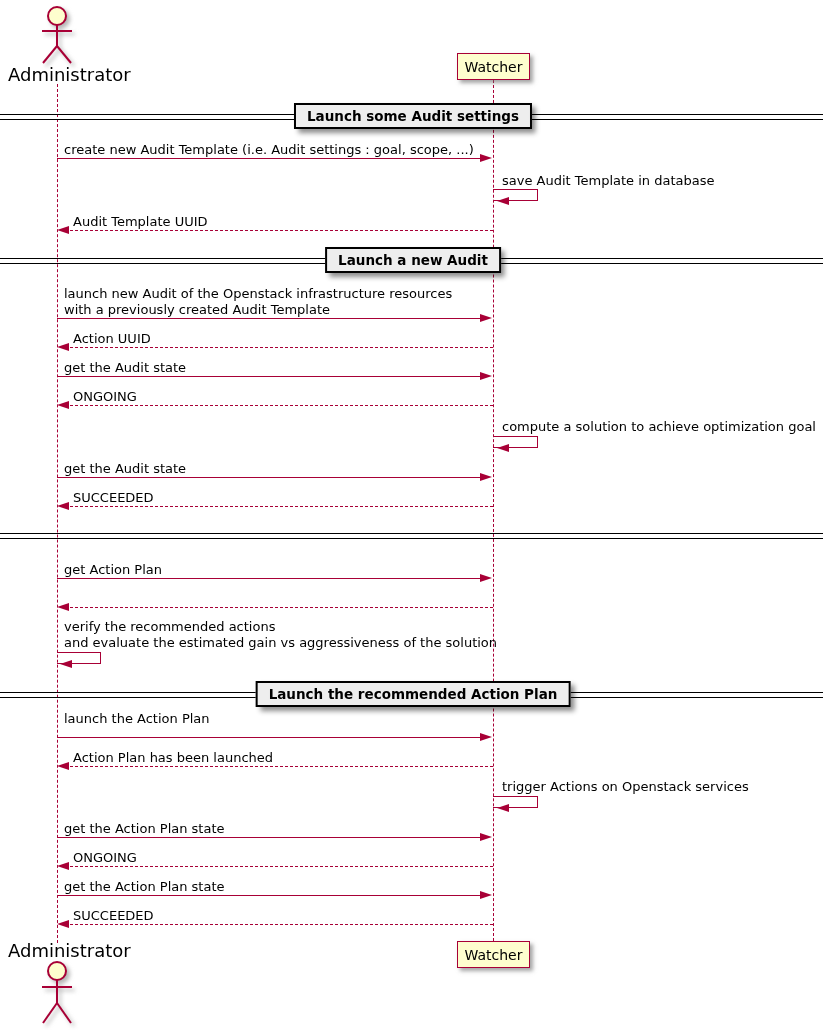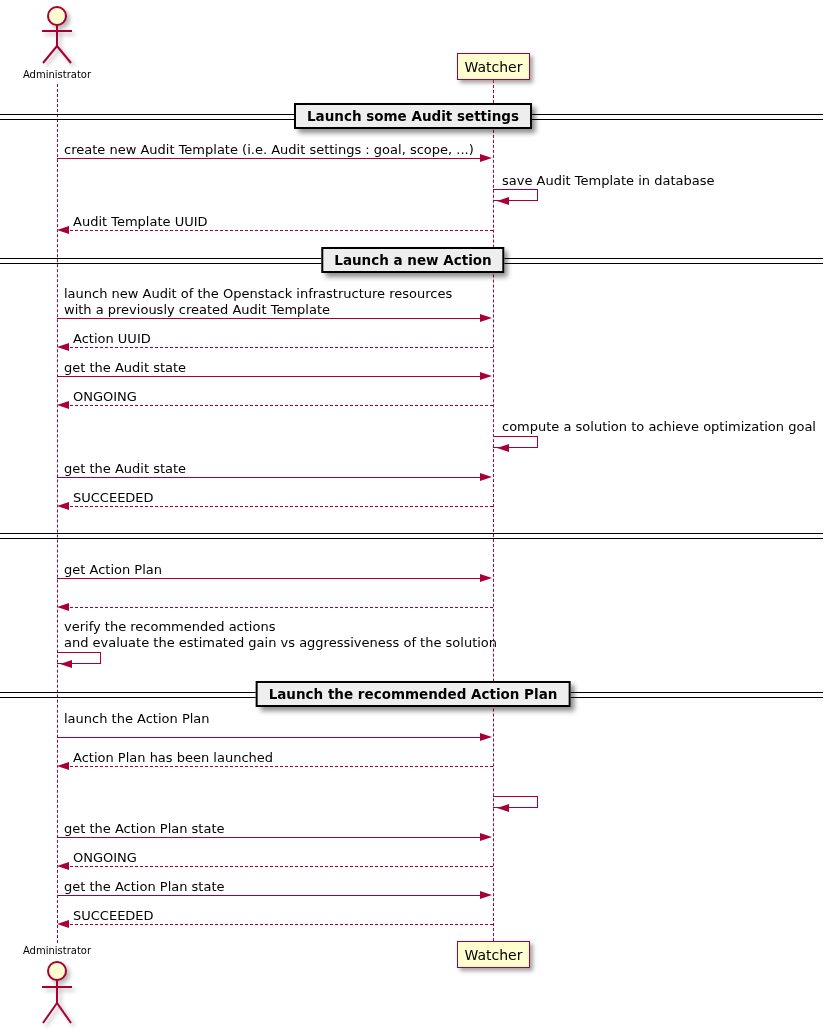--- a/index.html
+++ b/index.html
@@ -10,21 +10,21 @@
   
   .lifeline{position:absolute;width:0;border-left:1px dashed #A80036;}
   
   .pbox{
     position:absolute;width:73px;height:27px;background:#FEFECE;border:1.5px solid #A80036;
     box-sizing:border-box;display:flex;align-items:center;justify-content:center;
     font-size:14px;box-shadow:3px 3px 4px rgba(105,105,105,.6);
   }
   
   .actor-svg{position:absolute;filter:drop-shadow(3px 3px 2px rgba(120,120,120,.55));}
-  .actor-label{position:absolute;width:98px;text-align:center;font-size:10px;line-height:15px;}
+  .actor-label{position:absolute;width:98px;text-align:center;font-size:18px;line-height:15px;}
   
   .divider{position:absolute;left:0;width:826px;height:28px;}
   .divider-rule{position:absolute;left:0;right:3px;top:11px;height:4px;
     border-top:1px solid #000;border-bottom:1px solid #000;}
   .divider-box{
     position:absolute;left:50%;transform:translateX(-50%);top:0;
     background:#EEEEEE;border:2px solid #000;padding:3px 11px;white-space:nowrap;
     font-size:13.5px;font-weight:bold;box-shadow:4px 4px 5px rgba(0,0,0,.45);
   }
   
@@ -73,21 +73,21 @@
   <div class="selfloop" style="left:493px;top:189px"></div>
   <div class="head l" style="left:497px;top:197px"></div>
 
   <div class="msg-text" style="left:73px;top:214px">Audit Template UUID</div>
   <div class="mline ret" style="left:60px;top:230px;width:433px"></div>
   <div class="head l" style="left:57px;top:226px"></div>
 
   <div class="divider" style="top:247px">
     <div class="divider-rule"></div>
     <div class="divider-box">
-      <span>Launch a new Action</span>
+      <span>Launch a new Audit</span>
     </div>
   </div>
 
   <div class="msg-text" style="left:64px;top:286px">launch new Audit of the Openstack infrastructure resources
 with a previously created Audit Template</div>
   <div class="mline" style="left:57px;top:318px;width:424px"></div>
   <div class="head r" style="left:480px;top:314px"></div>
 
   <div class="msg-text" style="left:73px;top:331px">Action UUID</div>
   <div class="mline ret" style="left:60px;top:347px;width:433px"></div>
@@ -137,20 +137,21 @@
   </div>
 
   <div class="msg-text" style="left:64px;top:711px">launch the Action Plan</div>
   <div class="mline" style="left:57px;top:737px;width:424px"></div>
   <div class="head r" style="left:480px;top:733px"></div>
 
   <div class="msg-text" style="left:73px;top:750px">Action Plan has been launched</div>
   <div class="mline ret" style="left:60px;top:766px;width:433px"></div>
   <div class="head l" style="left:57px;top:762px"></div>
 
+  <div class="msg-text" style="left:502px;top:779px">trigger Actions on Openstack services</div>
   <div class="selfloop" style="left:493px;top:796px"></div>
   <div class="head l" style="left:497px;top:804px"></div>
 
   <div class="msg-text" style="left:64px;top:821px">get the Action Plan state</div>
   <div class="mline" style="left:57px;top:837px;width:424px"></div>
   <div class="head r" style="left:480px;top:833px"></div>
 
   <div class="msg-text" style="left:73px;top:850px">ONGOING</div>
   <div class="mline ret" style="left:60px;top:866px;width:433px"></div>
   <div class="head l" style="left:57px;top:862px"></div>

